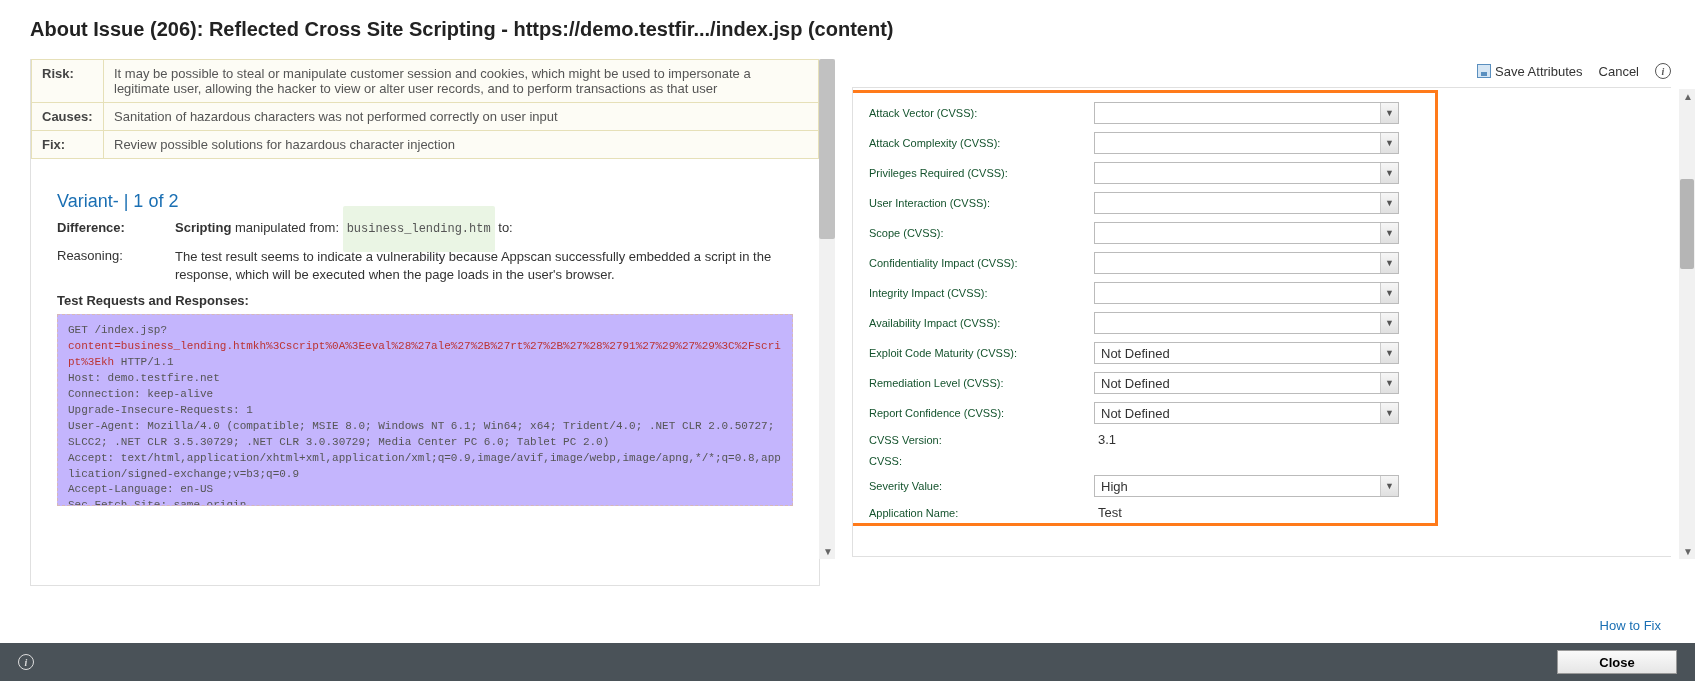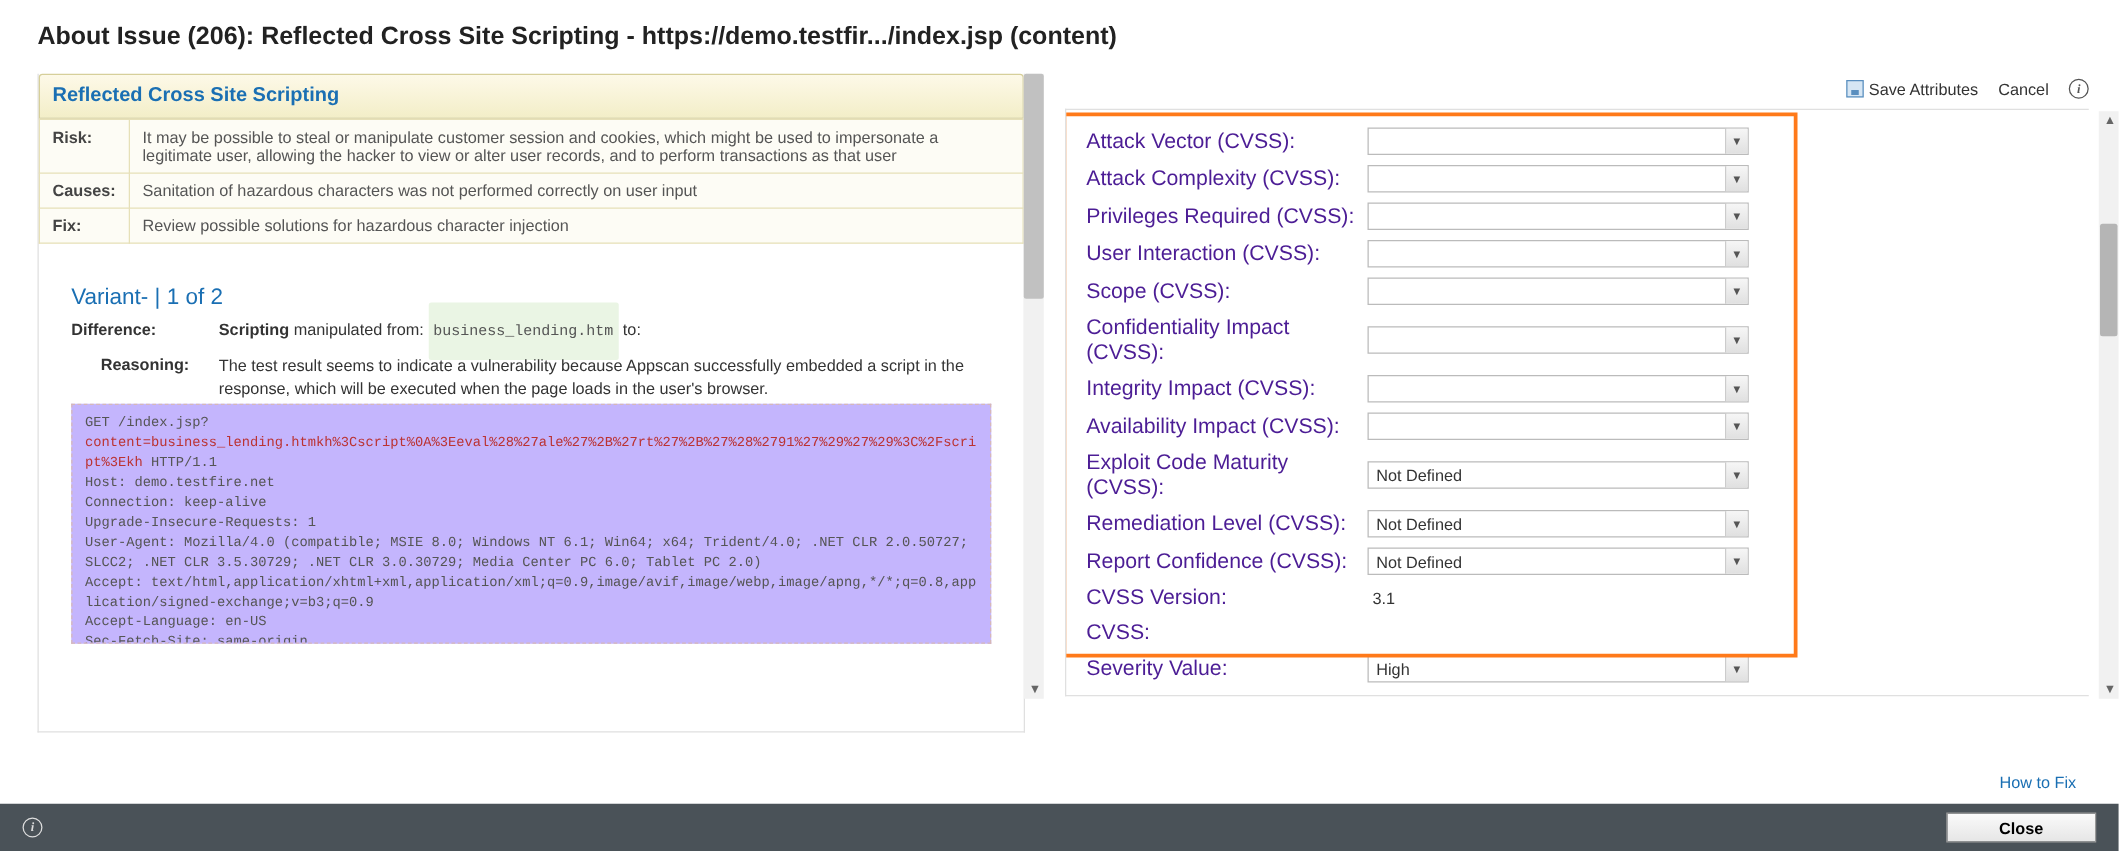--- a/index.html
+++ b/index.html
@@ -16,57 +16,56 @@
 .info-table td.label { width: 72px; font-weight: bold; color: #444; }
 .variant-title { font-size: 18px; color: #1a6fb3; margin: 32px 0 8px 26px; font-weight: normal; }
 .diff-row { display: flex; margin: 6px 0 0 26px; font-size: 13px; }
 .diff-label { width: 118px; font-weight: bold; color: #333; }
 .diff-content { flex: 1; margin-right: 20px; }
 .param-line { font-size: 13px; color: #333; }
 .param-line b { font-weight: bold; }
 .snippet { font-family: 'Courier New', monospace; font-size: 12px; background: #eaf5e4; padding: 16px 4px; border-radius: 2px; color: #555; }
 .manip-block { font-family: 'Courier New', monospace; font-size: 11px; background: #fbecec; color: #a33; padding: 5px 8px; margin-top: 4px; border-radius: 2px; word-break: break-all; line-height: 1.5; }
 .reason-row { display: flex; margin: 12px 0 0 26px; font-size: 13px; }
-.reason-label { width: 118px; font-weight: bold; text-align: center; }
+.reason-label { width: 118px; font-weight: normal; }
 .reason-text { flex: 1; margin-right: 20px; color: #333; line-height: 1.35; }
 .test-req-title { font-weight: bold; margin: 10px 0 6px 26px; font-size: 13px; }
 .http-block { margin: 4px 26px 0 26px; border: 1px dashed #d6b8b8; background: #c4b5fd; font-family: 'Courier New', monospace; font-size: 11px; padding: 8px 10px; line-height: 1.45; color: #555; white-space: pre-wrap; word-break: break-all; overflow: hidden; height: 192px; }
 .http-block .red { color: #b33; }
 .right-pane { flex: 1; margin-left: 32px; position: relative; }
 .right-toolbar { display: flex; justify-content: flex-end; align-items: center; padding: 4px 24px 8px 0; gap: 16px; font-size: 13px; color: #333; }
 .save-attr { display: flex; align-items: center; gap: 4px; cursor: pointer; }
 .save-icon { display: inline-block; width: 14px; height: 14px; border: 1px solid #5a8fbf; background: #d6e6f4; position: relative; }
 .save-icon::after { content: ''; position: absolute; bottom: 1px; left: 3px; width: 6px; height: 4px; background: #5a8fbf; }
 .info-circle { width: 16px; height: 16px; border: 1.5px solid #555; border-radius: 50%; display: inline-flex; align-items: center; justify-content: center; font-size: 10px; font-weight: bold; font-style: italic; font-family: serif; color: #555; }
 .attributes-panel { border-top: 1px solid #e0e0e0; border-left: 1px solid #e0e0e0; border-bottom: 1px solid #e0e0e0; height: 470px; position: relative; overflow: hidden; margin-right: 24px; }
 .highlight-box { position: absolute; border: 3px solid #ff7a1a; left: -3px; top: 2px; width: 588px; height: 436px; z-index: 2; pointer-events: none; }
 .attr-list { padding: 14px 0 0 16px; }
 .attr-row { display: flex; align-items: center; margin-bottom: 8px; }
-.attr-label { width: 225px; font-size: 17px; color: #4c1d95; }
+.attr-label { width: 225px; font-size: 11px; color: #14532d; }
 .attr-select { width: 305px; height: 22px; border: 1px solid #bbb; background: #fff; font-size: 13px; padding: 0 6px; display: flex; align-items: center; justify-content: space-between; cursor: pointer; }
 .attr-select .caret { width: 18px; height: 20px; background: linear-gradient(#f6f6f6,#e0e0e0); border-left: 1px solid #ccc; margin-right: -6px; display: flex; align-items: center; justify-content: center; font-size: 9px; color: #555; }
 .attr-static { font-size: 13px; color: #333; padding-left: 4px; }
 .right-scroll { position: absolute; right: 0; top: 30px; width: 16px; height: 470px; background: #f1f1f1; }
 .right-scroll-thumb { width: 14px; height: 90px; background: #b5b5b5; border-radius: 2px; margin: 90px 1px 0; }
 .right-scroll .arrow-up { position: absolute; top: 2px; left: 4px; font-size: 10px; color: #666; }
 .right-scroll .arrow-down { position: absolute; bottom: 2px; left: 4px; font-size: 10px; color: #666; }
 .how-to-fix { position: absolute; right: 34px; bottom: 48px; font-size: 13px; color: #1a6fb3; cursor: pointer; }
 .footer-bar { position: absolute; bottom: 0; left: 0; right: 0; height: 38px; background: #4a5258; display: flex; align-items: center; justify-content: space-between; padding: 0 18px 0 18px; }
 .footer-bar .info-circle { border-color: #ddd; color: #ddd; }
 .close-btn { width: 120px; height: 24px; background: linear-gradient(#fafafa,#e6e6e6); border: 1px solid #999; font-size: 13px; font-weight: bold; cursor: pointer; }
 .cancel-link { cursor: pointer; }
 </style>
 </head>
 <body>
 
 <div class="page-title">About Issue (206): Reflected Cross Site Scripting - https://demo.testfir.../index.jsp (content)</div>
 
 <div class="main-container">
   <div class="left-pane">
-    <div class="issue-header">Reflected Cross Site Scripting</div>
     <table class="info-table">
       <tbody>
           <tr>
         <td class="label">Risk:</td>
         <td>It may be possible to steal or manipulate customer session and cookies, which might be used to impersonate a legitimate user, allowing the hacker to view or alter user records, and to perform transactions as that user</td>
       </tr>
       <tr>
         <td class="label">Causes:</td>
         <td>Sanitation of hazardous characters was not performed correctly on user input</td>
       </tr>
@@ -86,20 +85,21 @@
           <b>Scripting</b><span> manipulated from: </span><span class="snippet">business_lending.htm</span><span> to:</span>
         </div>
       </div>
     </div>
 
     <div class="reason-row">
       <div class="reason-label">Reasoning:</div>
       <div class="reason-text">The test result seems to indicate a vulnerability because Appscan successfully embedded a script in the response, which will be executed when the page loads in the user's browser.</div>
     </div>
 
+    <div class="test-req-title">Test Requests and Responses:</div>
 
     <div class="http-block"><span>GET /index.jsp?</span>
 <span class="red">content=business_lending.htmkh%3Cscript%0A%3Eeval%28%27ale%27%2B%27rt%27%2B%27%28%2791%27%29%27%29%3C%2Fscript%3Ekh</span><span> HTTP/1.1</span>
 <span>Host: demo.testfire.net
 Connection: keep-alive
 Upgrade-Insecure-Requests: 1
 User-Agent: Mozilla/4.0 (compatible; MSIE 8.0; Windows NT 6.1; Win64; x64; Trident/4.0; .NET CLR 2.0.50727; SLCC2; .NET CLR 3.5.30729; .NET CLR 3.0.30729; Media Center PC 6.0; Tablet PC 2.0)
 Accept: text/html,application/xhtml+xml,application/xml;q=0.9,image/avif,image/webp,image/apng,*/*;q=0.8,application/signed-exchange;v=b3;q=0.9
 Accept-Language: en-US
 Sec-Fetch-Site: same-origin

